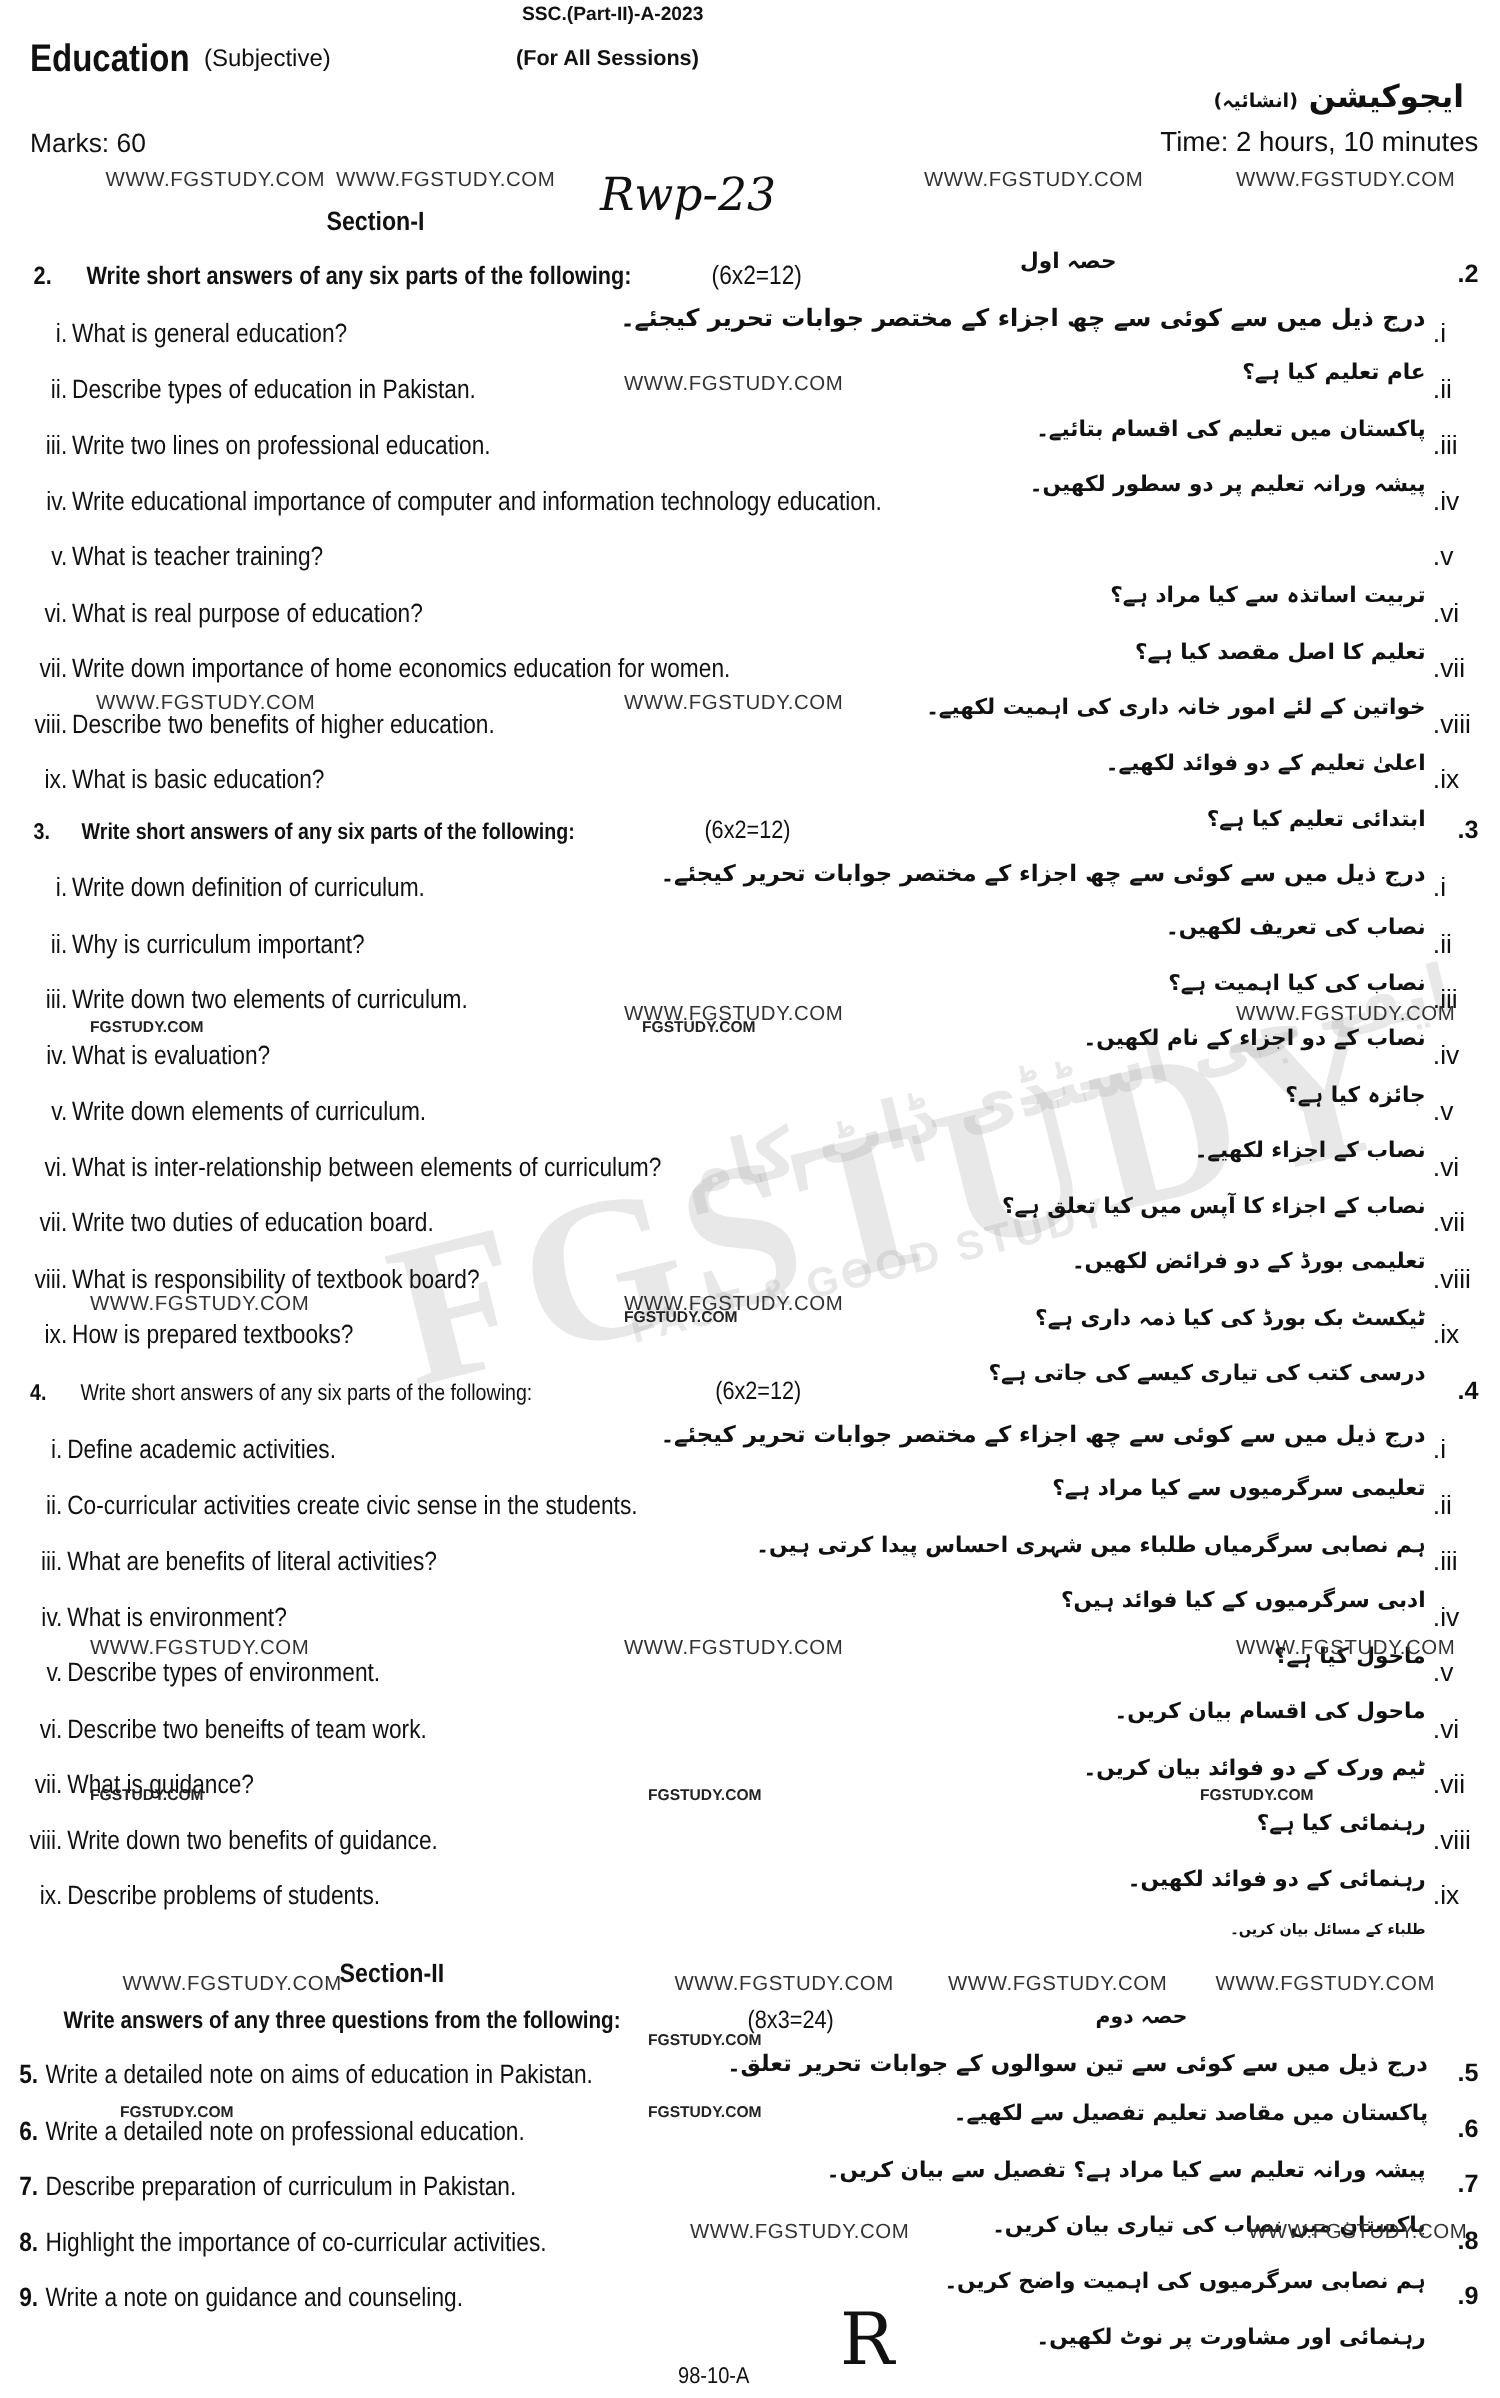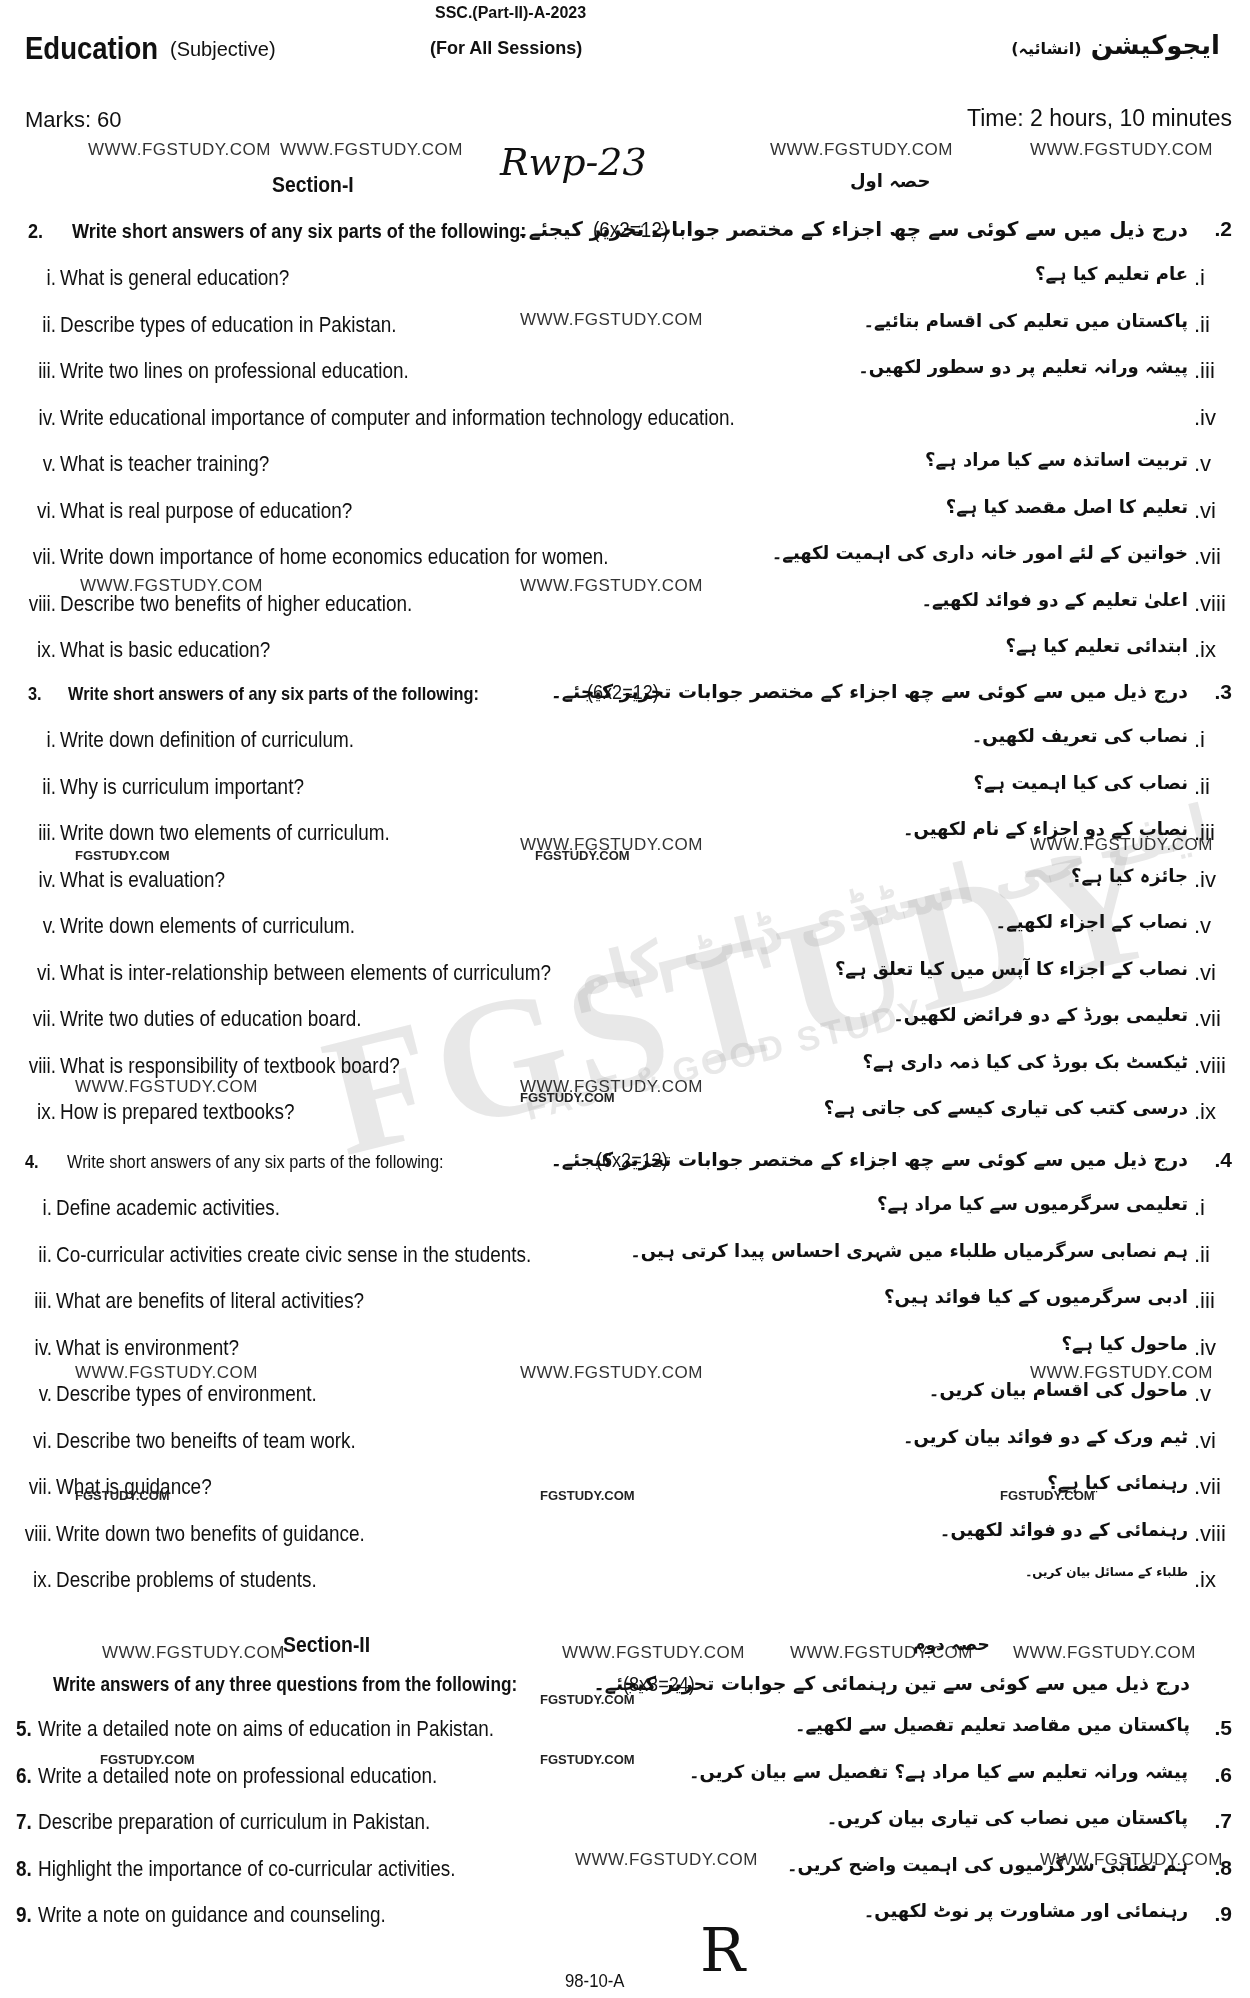--- a/index.html
+++ b/index.html
@@ -4,21 +4,21 @@
 <style>
   html, body { margin: 0; padding: 0; background: #ffffff; }
   body {
     width: 1250px; height: 1998px; position: relative; overflow: hidden;
     font-family: "Liberation Sans", sans-serif; color: #111;
   }
   .abs { position: absolute; white-space: nowrap; }
   .narrow { transform-origin: 0 50%; display: inline-block; }
   .eng { font-family: "Liberation Sans", sans-serif; font-size: 22px; transform: scaleX(0.86); transform-origin: 0 50%; }
   .eng-bold { font-weight: bold; }
-  .urdu { font-family: "DejaVu Sans", sans-serif; direction: rtl; font-size: 19px; font-weight: bold; }
+  .urdu { font-family: "DejaVu Sans", sans-serif; direction: rtl; font-size: 19px; font-weight: bold; margin-top: 36px; }
   .wm-small { font-family: "Liberation Sans", sans-serif; font-size: 17px; color: #333; letter-spacing: 0.5px; }
   .wm-bold { font-family: "Liberation Sans", sans-serif; font-size: 13px; font-weight: bold; color: #222; }
   .q-row { position: absolute; left: 0; width: 1250px; height: 30px; }
   .big-watermark {
     position: absolute; left: 330px; top: 930px; width: 600px; height: 260px;
     color: rgba(150,150,150,0.22); font-family: "Liberation Serif", serif; font-weight: bold;
     font-size: 170px; transform: rotate(-14deg); letter-spacing: 6px; pointer-events: none;
   }
   .big-watermark2 {
     position: absolute; left: 520px; top: 1040px; color: rgba(150,150,150,0.22);
@@ -266,21 +266,21 @@
 <div class="abs" style="left:283px; top:1632px; font-weight:bold; font-size:22px; transform:scaleX(0.88); transform-origin:0 50%;">Section-II</div>
 <div class="abs wm-small" style="left:562px; top:1643px;">WWW.FGSTUDY.COM</div>
 <div class="abs wm-small" style="left:790px; top:1643px;">WWW.FGSTUDY.COM</div>
 <div class="abs urdu" style="left:913px; top:1634px; font-size:17px;">حصہ دوم</div>
 <div class="abs wm-small" style="left:1013px; top:1643px;">WWW.FGSTUDY.COM</div>
 
 <div class="abs" style="left:53px; top:1673px;">
   <span class="eng eng-bold narrow" style="font-size:20px;">Write answers of any three questions from the following:</span>
 </div>
 <div class="abs" style="left:623px; top:1672px; font-size:21px; transform:scaleX(0.86); transform-origin:0 50%;">(8x3=24)</div>
-<div class="abs urdu" style="right:60px; top:1672px; font-size:19px;">درج ذیل میں سے کوئی سے تین رہنمائی کے جوابات تحریر کیجئے۔</div>
+<div class="abs urdu" style="right:60px; top:1672px; font-size:19px;">درج ذیل میں سے کوئی سے تین سوالوں کے جوابات تحریر تعلق۔</div>
 
 <div id="s2-questions">
     <div class="q-row" style="top: 1716px;">
       <span class="abs" style="left:16px; top:0; font-weight:bold; font-size:22px; transform:scaleX(0.86); transform-origin:0 50%;">5.</span>
       <span class="abs" style="left:38px; top:0; font-size:22px; transform:scaleX(0.86); transform-origin:0 50%;">Write a detailed note on aims of education in Pakistan.</span>
       <span class="abs urdu" style="right:60px; top:-2px; font-size:18px;">پاکستان میں مقاصد تعلیم تفصیل سے لکھیے۔</span>
       <span class="abs" style="right:18px; top:0; font-weight:bold; font-size:21px;">.5</span>
     </div>
     <div class="q-row" style="top: 1762.5px;">
       <span class="abs" style="left:16px; top:0; font-weight:bold; font-size:22px; transform:scaleX(0.86); transform-origin:0 50%;">6.</span>

